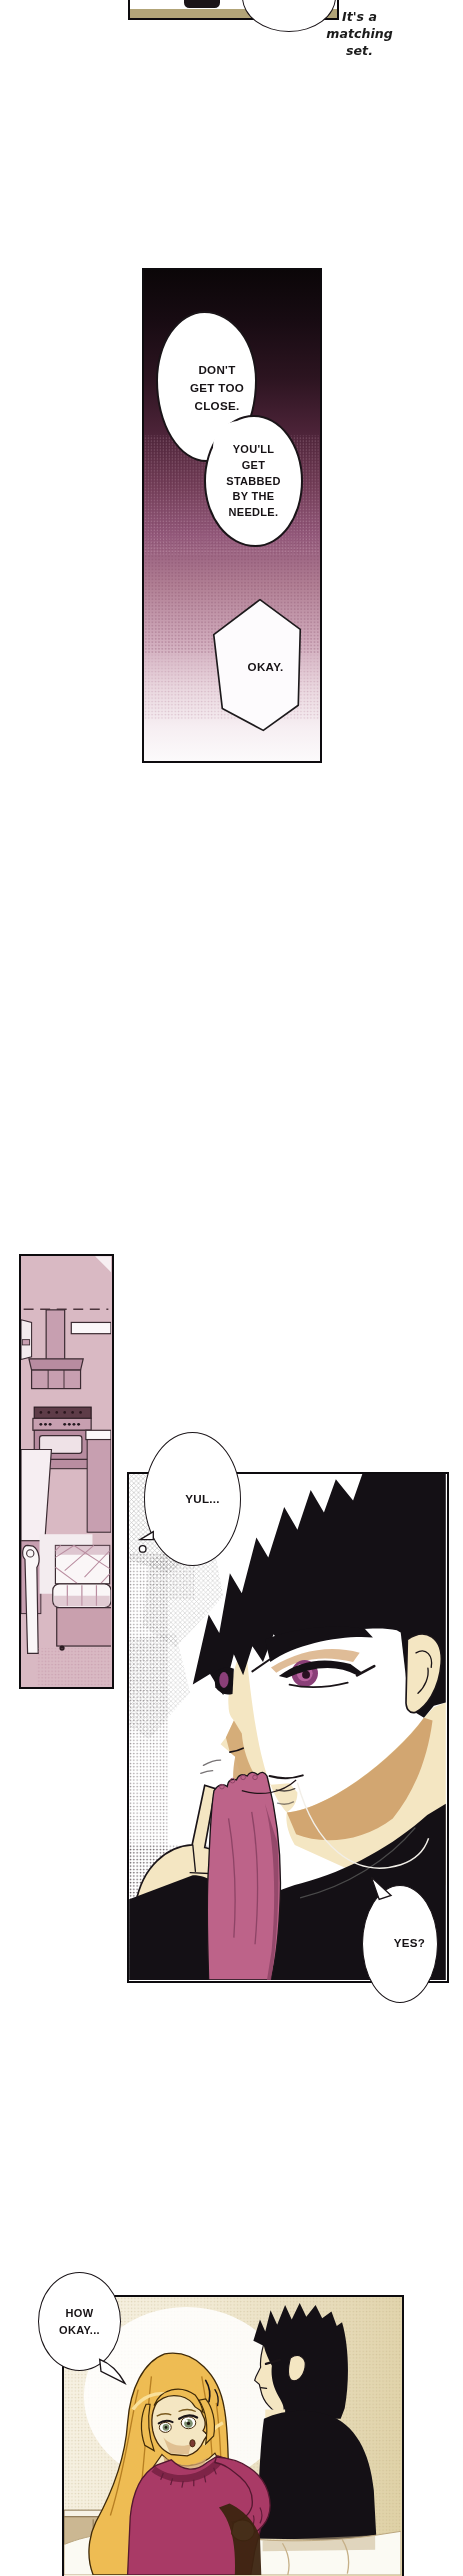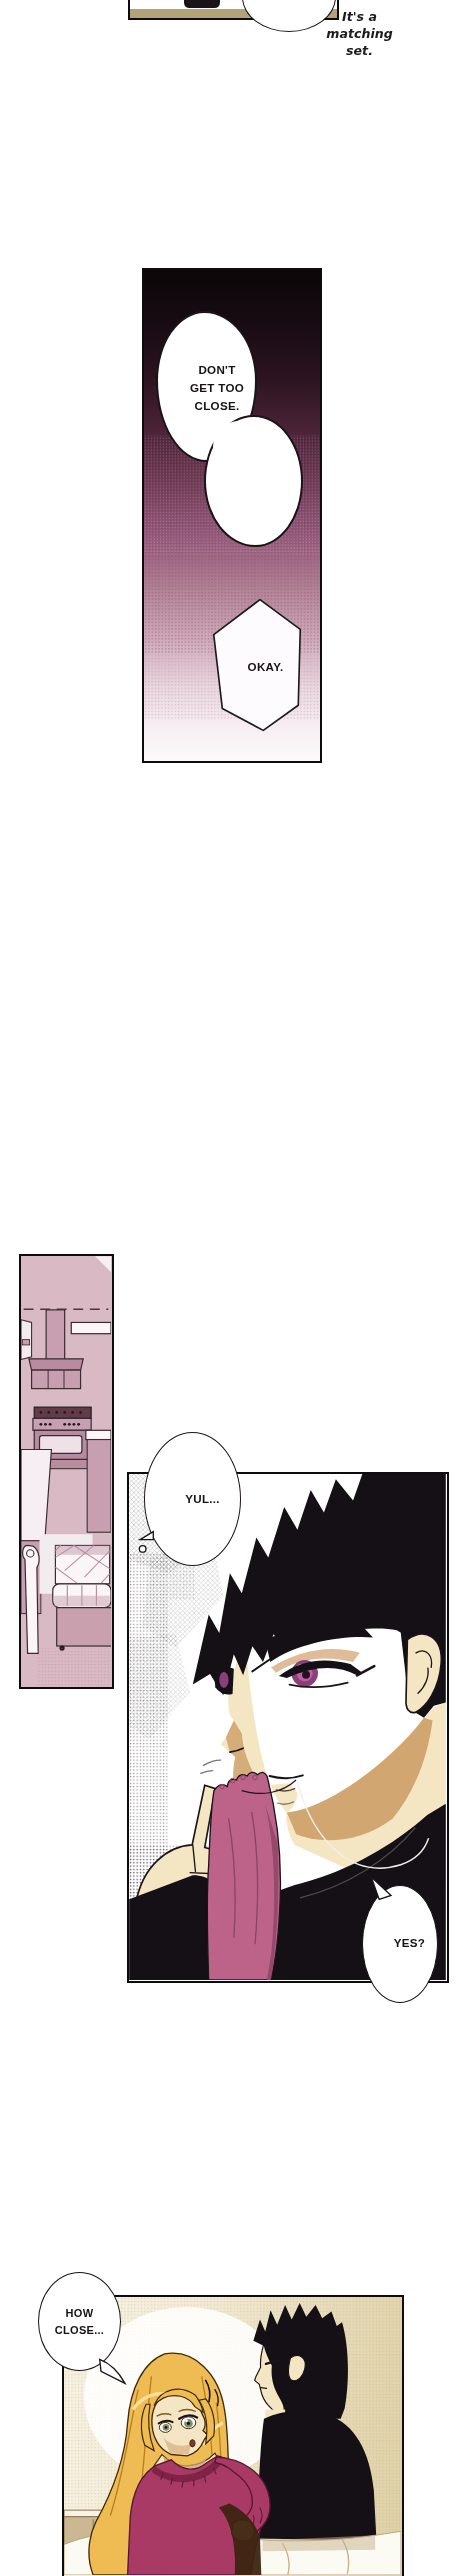--- a/index.html
+++ b/index.html
@@ -70,20 +70,25 @@
       <rect x="0" y="520" width="264" height="160" fill="url(#pd3)" opacity="0.38"></rect>
     </svg>
   </div>
 
   <div class="bubble" style="left:156px;top:311px;width:101px;height:151px;border-radius:48% 52% 50% 50%/46% 46% 54% 54%;"></div>
   <div class="bubble" style="left:204px;top:415px;width:99px;height:132px;border-radius:50% 50% 48% 52%/50% 50% 50% 50%;"></div>
   <div class="patch" style="left:213px;top:421px;width:52px;height:52px;"></div>
   <div class="btext dlg" style="left:160px;top:335px;width:114px;height:106px;">DON'T
 GET TOO
 CLOSE.</div>
+  <div class="btext dlg" style="left:207px;top:432px;width:93px;height:99px;font-size:11px;line-height:1.45;">YOU'LL
+GET
+STABBED
+BY THE
+NEEDLE.</div>
 
   <svg class="abs" style="left:209px;top:595px;z-index:5;" width="96" height="140" viewBox="0 0 145 212">
     <polygon points="77,7 138,52 135,167 82,205 20,172 7,60" fill="#fdfbfd" stroke="#1d1a1c" stroke-width="2.5" stroke-linejoin="round"></polygon>
   </svg>
   <div class="btext dlg" style="left:219px;top:657px;width:93px;height:20px;">OKAY.</div>
 
   <div class="panel" style="left:18.5px;top:1254px;width:95px;height:435px;background:var(--kitchen-wall);">
     <svg width="90" height="430" viewBox="0 0 136 649">
       <defs>
         <pattern id="kdots" width="5" height="5" patternUnits="userSpaceOnUse">
@@ -395,16 +400,16 @@
       <path class="ink-stroke" stroke-width="2.5" d="M 214,126 q 9,15 5,32"></path>
       <path class="ink-stroke" stroke-width="2" d="M 228,140 q 7,11 4,24"></path>
     </svg>
   </div>
 
   <div class="bubble" style="left:38px;top:2272px;width:83px;height:99px;border-width:1.7px;"></div>
   <svg class="abs" style="left:97px;top:2358px;z-index:5;" width="32" height="32" viewBox="0 0 48 48">
     <path d="M 4,2 C 20,8 32,20 42,38 L 6,20 Z" fill="#ffffff" stroke="#1a1418" stroke-width="2"></path>
   </svg>
   <div class="btext dlg" style="left:40px;top:2300px;width:79px;height:44px;font-size:11px;">HOW
-CLOSE...</div>
+OKAY...</div>
 
 </div>
 
 
 </body></html>

